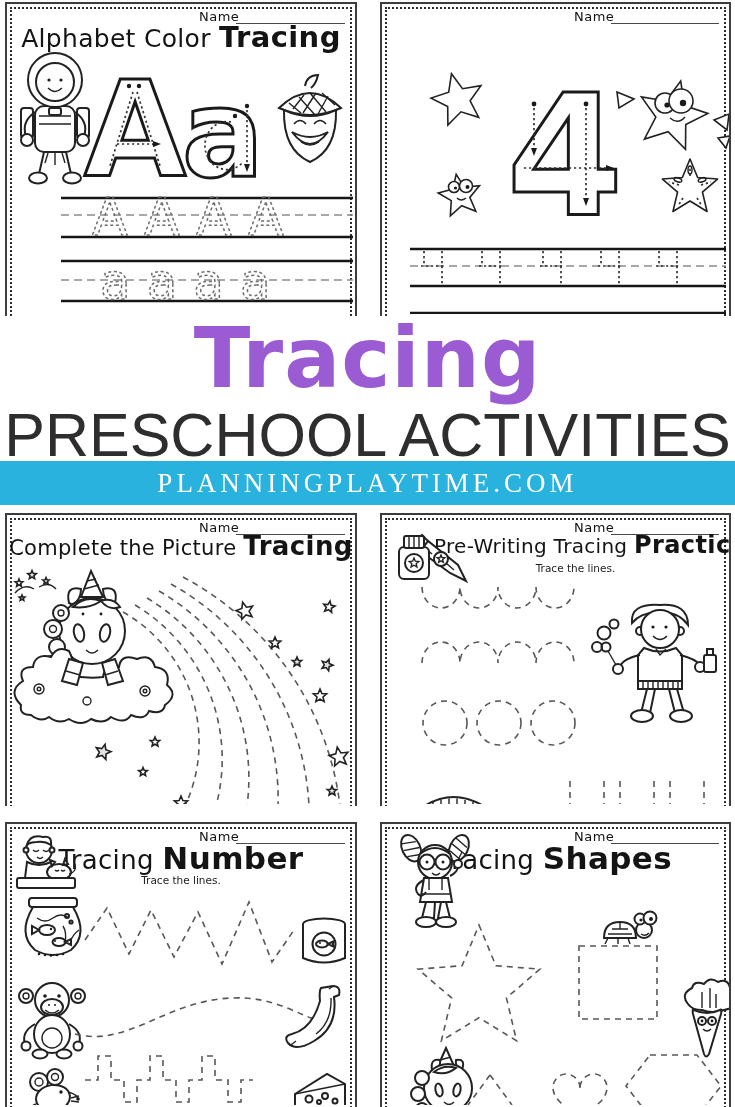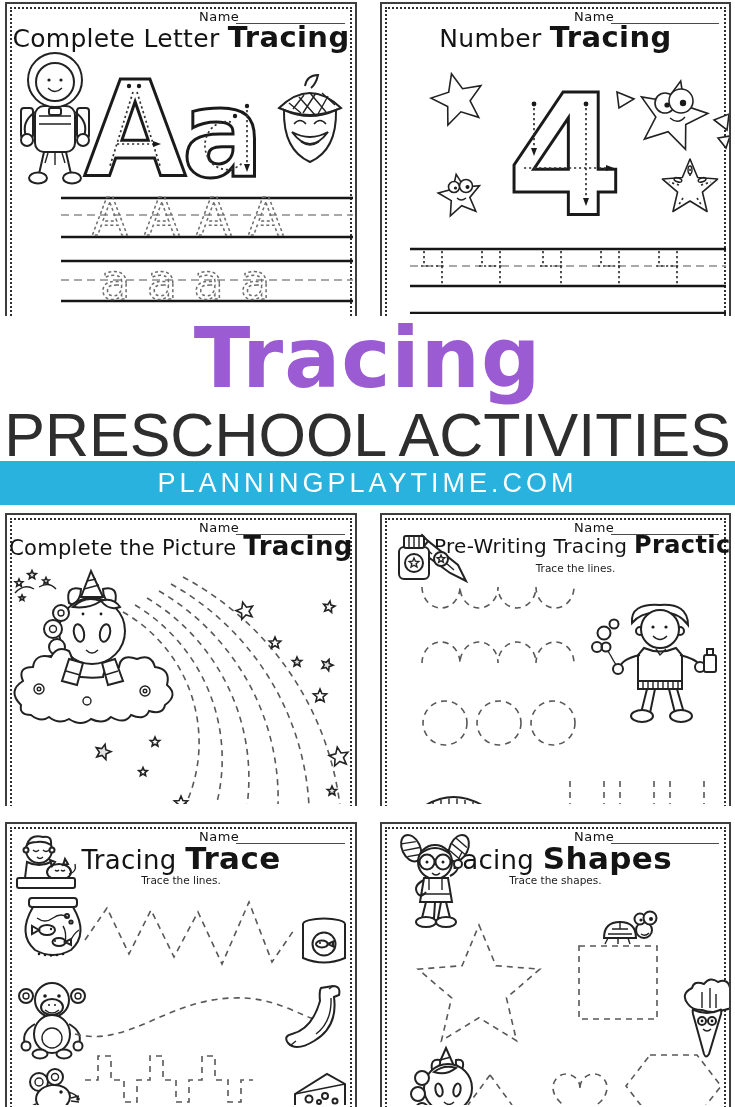--- a/index.html
+++ b/index.html
@@ -37,38 +37,38 @@
              font-family:"DejaVu Sans",sans-serif;}
   
   .banner{position:absolute;left:0;top:316px;width:735px;height:197px;background:#fff;}
   .banner-title{position:absolute;top:-6px;left:0;right:0;text-align:center;font-size:83px;
                 font-weight:800;letter-spacing:1px;font-family:"DejaVu Sans",sans-serif;}
   .banner-sub{position:absolute;top:84px;left:0;right:0;text-align:center;font-size:61px;
               font-weight:400;letter-spacing:0;color:#2e2e2e;font-family:"Liberation Sans",sans-serif;
               white-space:nowrap;}
   .site-bar{position:absolute;top:145px;left:0;width:735px;height:44px;text-align:center;}
   .site-bar span{display:inline-block;line-height:44px;font-size:27px;letter-spacing:4px;color:#fff;
-                 font-family:Liberation Sans, sans-serif;text-align:right;}
+                 font-family:Liberation Serif, serif;text-align:right;}
 </style>
 </head>
 <body>
 
 <div class="poster">
 
   <svg width="0" height="0" style="position:absolute">
     <defs>
       <path id="st" d="M0,-1 L0.264,-0.364 L0.951,-0.309 L0.428,0.139 L0.588,0.809 L0,0.45 L-0.588,0.809 L-0.428,0.139 L-0.951,-0.309 L-0.264,-0.364 Z" vector-effect="non-scaling-stroke"></path>
     </defs>
   </svg>
 
   <section class="page" id="p1" style="left:5px;top:2px;height:314px">
     <div class="dotted"></div>
     <span class="name">Name</span>
     <span class="name-line"></span>
-    <div class="wtitle"><span>Complete Letter</span> <b>Tracing</b></div>
+    <div class="wtitle"><span>Alphabet Color</span> <b>Tracing</b></div>
     <svg class="art" width="348" height="310" viewBox="0 0 348 310">
 
       <g transform="translate(10,46)" class="k">
         <rect x="4" y="58" width="12" height="30" rx="3"></rect>
           <rect x="60" y="58" width="12" height="30" rx="3"></rect>
         <path d="M18,62 Q4,72 9,86" fill="none"></path>
           <circle cx="10" cy="90" r="6"></circle>
         <path d="M58,62 Q72,72 67,86" fill="none"></path>
           <circle cx="66" cy="90" r="6"></circle>
         <rect x="18" y="56" width="40" height="46" rx="9"></rect>
@@ -121,21 +121,20 @@
           <path class="dl" d="M54,276 H346"></path>
       </g>
       <text class="trace" x="93" y="295" font-size="50" letter-spacing="16">aaaa</text>
     </svg>
   </section>
 
   <section class="page" id="p2" style="left:380px;top:2px;width:351px;height:314px">
     <div class="dotted"></div>
     <span class="name">Name</span>
     <span class="name-line"></span>
-    <div class="wtitle"><span>Number</span> <b>Tracing</b></div>
     <svg class="art" width="347" height="310" viewBox="0 0 347 310">
 
       <use href="#st" transform="translate(76,96) rotate(-14) scale(27)" class="wh"></use>
 
       <g>
         <text class="ol" x="183" y="210" font-size="168" text-anchor="middle">4</text>
         <circle cx="152" cy="100" r="2.4" class="f"></circle>
           <circle cx="204" cy="100" r="2.4" class="f"></circle>
         <path class="dot" d="M152,104 V146 M204,104 V196 M142,164 H226"></path>
         <path class="f" d="M149,144 h6 l-3,8 z M201,194 h6 l-3,8 z M224,161 l8,3 -8,3 z"></path>
@@ -343,21 +342,21 @@
           <path d="M0,26 Q30,4 62,22"></path>
         <path class="k1" d="M5,14 V23 M13,10.5 V19.5 M21,8.5 V17.5 M29,7.5 V16.5 M37,7.5 V16.5 M45,9 V18 M53,11 V20 M60,13.5 V22.5"></path>
       </g>
     </svg>
   </section>
 
   <section class="page" id="p5" style="left:5px;top:822px;height:285px">
     <div class="dotted"></div>
     <span class="name">Name</span>
     <span class="name-line"></span>
-    <div class="wtitle"><span>Tracing</span> <b>Trace</b></div>
+    <div class="wtitle"><span>Tracing</span> <b>Number</b></div>
     <div class="wsub">Trace the lines.</div>
     <svg class="art" width="348" height="281" viewBox="0 0 348 281">
 
       <g transform="translate(10,8)">
         <g class="k">
           <path d="M10,30 Q22,36 34,30 L38,46 H8 Z"></path>
           <circle cx="22" cy="18" r="13"></circle>
           <path d="M10,13 Q13,2 26,5 Q35,3 34,13 Q28,9 20,10 Q13,10 10,13 Z"></path>
           <circle cx="9" cy="18" r="2.5"></circle>
             <circle cx="35" cy="18" r="2.5"></circle>
@@ -458,21 +457,20 @@
         </g>
       </g>
     </svg>
   </section>
 
   <section class="page" id="p6" style="left:380px;top:822px;width:351px;height:285px">
     <div class="dotted"></div>
     <span class="name">Name</span>
     <span class="name-line"></span>
     <div class="wtitle"><span>Tracing</span> <b>Shapes</b></div>
-    <div class="wsub">Trace the shapes.</div>
     <svg class="art" width="347" height="281" viewBox="0 0 347 281">
 
       <g transform="translate(16,8)">
         <g class="k">
           <g transform="rotate(-25 14 18)">
               <ellipse cx="14" cy="16" rx="9" ry="14"></ellipse>
               <path class="k1" d="M7,8 L21,12 M6,15 L22,19 M7,22 L21,26"></path>
             </g>
           <g transform="rotate(25 60 18)">
               <ellipse cx="60" cy="16" rx="9" ry="14"></ellipse>

